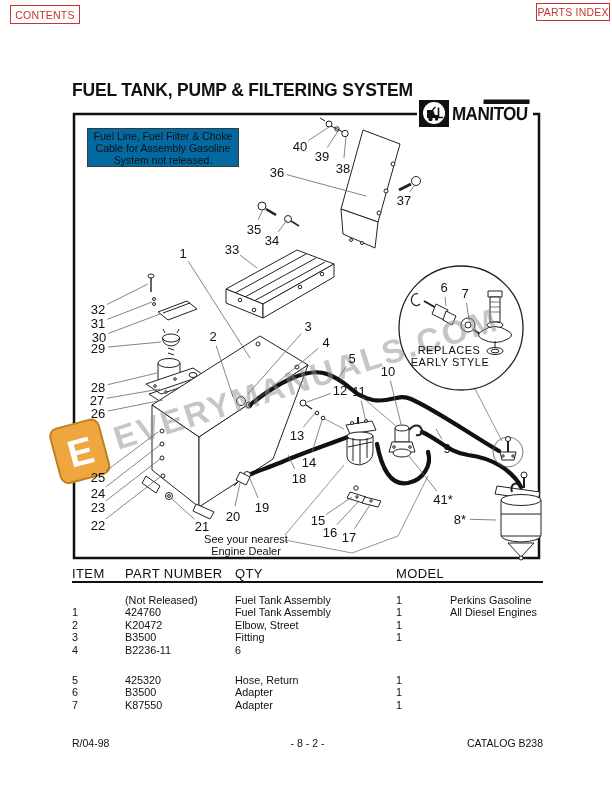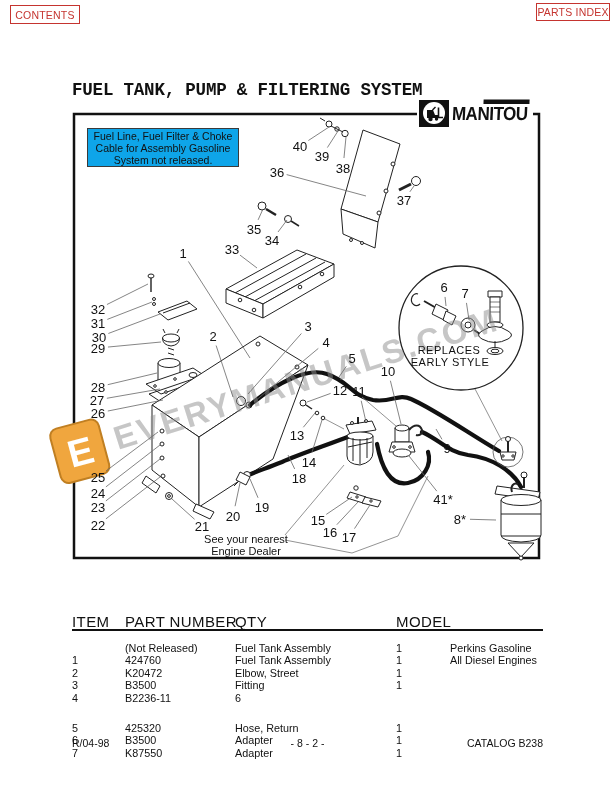--- a/index.html
+++ b/index.html
@@ -1,33 +1,33 @@
 <!DOCTYPE html>
 <html><head>
 <meta charset="utf-8">
 <style>
   html,body{margin:0;padding:0;background:#fff;}
   body{width:612px;height:792px;position:relative;font-family:"Liberation Sans",sans-serif;color:#111;overflow:hidden;}
   .navbtn{position:absolute;border:1.5px solid #c5342f;color:#c5342f;font-size:10.5px;letter-spacing:.2px;
           display:flex;align-items:center;justify-content:center;background:#fff;cursor:pointer;}
   #contents-btn{left:10px;top:5px;width:68px;height:17px;}
   #parts-index-btn{right:2px;top:3px;width:72px;height:16px;}
-  #page-title{position:absolute;left:72px;top:80px;font-size:17.5px;font-weight:bold;letter-spacing:-.2px;white-space:nowrap;font-family:Liberation Mono, monospace;}
+  #page-title{position:absolute;left:72px;top:80px;font-size:17.5px;font-weight:bold;letter-spacing:-.2px;white-space:nowrap;}
   #brand-logo{position:absolute;left:417px;top:99px;height:28px;display:flex;align-items:center;background:#fff;padding:0 2px;z-index:5;}
   .brand-mark{width:30px;height:27px;background:#111;display:flex;align-items:center;justify-content:center;margin-right:2px;}
   .brand-text{position:relative;font-weight:bold;font-size:17px;letter-spacing:-.5px;transform:scaleY(1.12) skewX(-3deg);padding:1px 3px 0 1px;line-height:24px;}
   .brand-text .overbar{position:absolute;right:2px;top:0;width:46px;height:3.5px;background:#111;}
   #note-box{position:absolute;left:87px;top:128px;width:150px;height:37px;border:1.5px solid #3a3a3a;
             display:flex;flex-direction:column;align-items:center;justify-content:center;
-            font-size:10.5px;line-height:12px;text-align:center;background:#0ea5e9;z-index:4;}
+            font-size:10.5px;line-height:12px;text-align:center;background:#0369a1;z-index:4;}
   #diagram-svg{position:absolute;left:0;top:0;z-index:1;}
   
   #parts-table{position:absolute;left:72px;top:567px;width:471px;font-size:10.8px;z-index:2;}
   .tr{display:grid;grid-template-columns:53px 110px 161px 54px 1fr;line-height:12.4px;}
-  .tr.head{font-size:15px;letter-spacing:.4px;line-height:13px;border-bottom:2px solid #111;padding-bottom:1px;margin-top:48px;}
+  .tr.head{font-size:13px;letter-spacing:.4px;line-height:13px;border-bottom:2px solid #111;padding-bottom:1px;}
   .gap-after-header{height:11px;}
   .tr.spacer{height:18px;}
   .cell{white-space:nowrap;overflow:visible;}
   #footer{position:absolute;left:72px;top:737px;width:471px;display:flex;font-size:10.5px;z-index:2;}
   #footer .f-left{width:160px;text-align:left;}
   #footer .f-center{flex:1;text-align:center;}
   #footer .f-right{width:160px;text-align:right;}
 </style>
 </head>
 <body>

